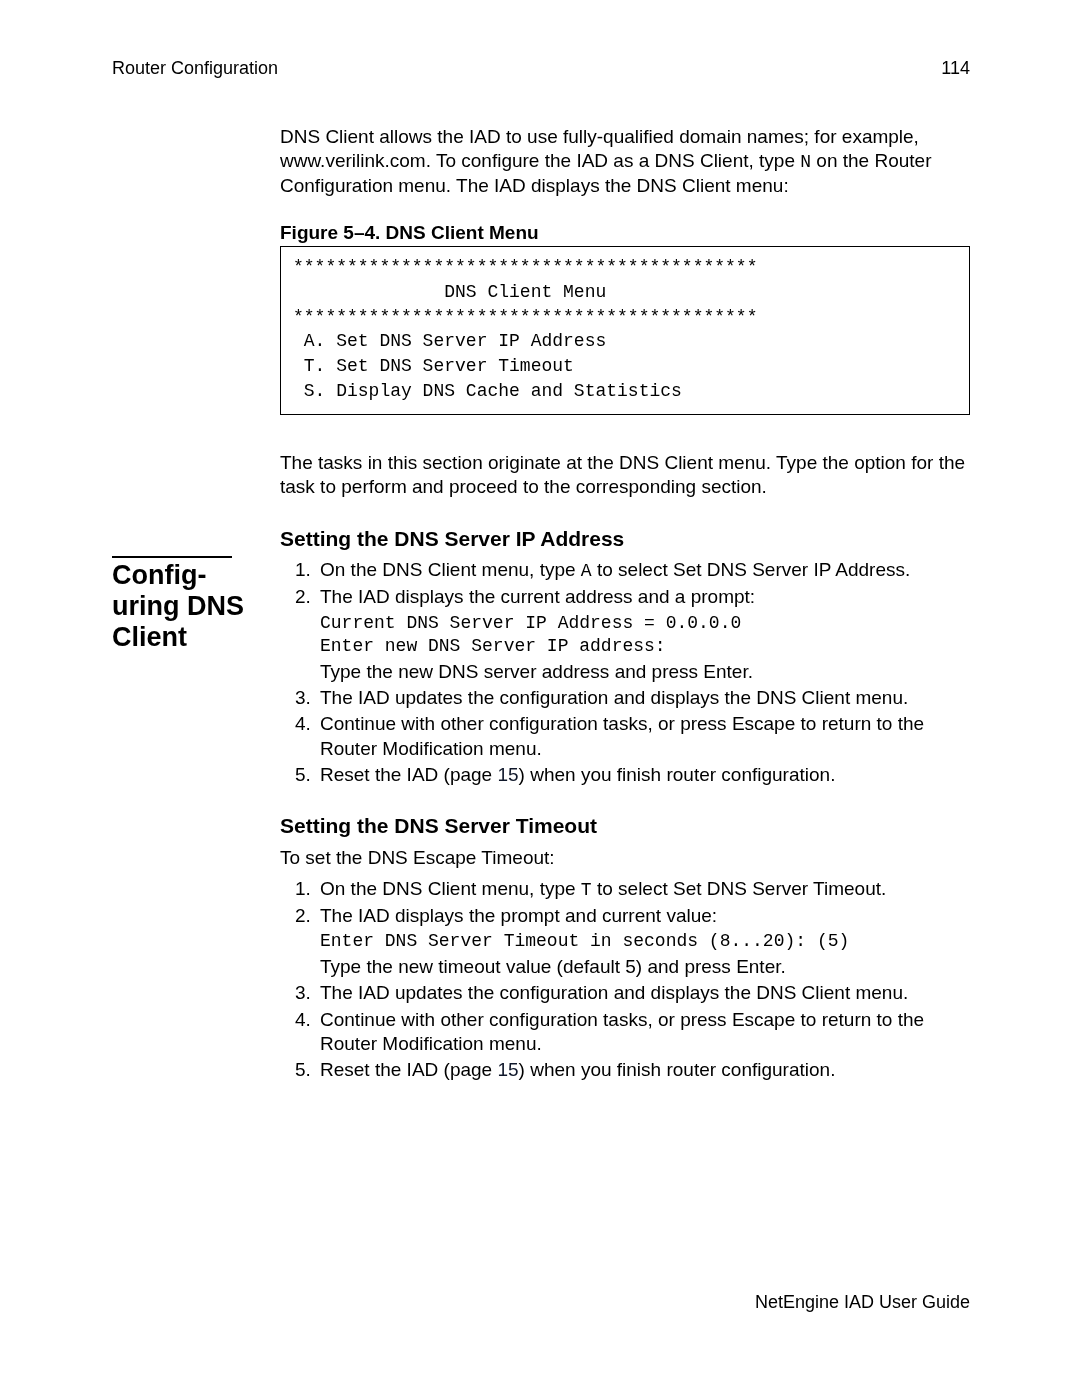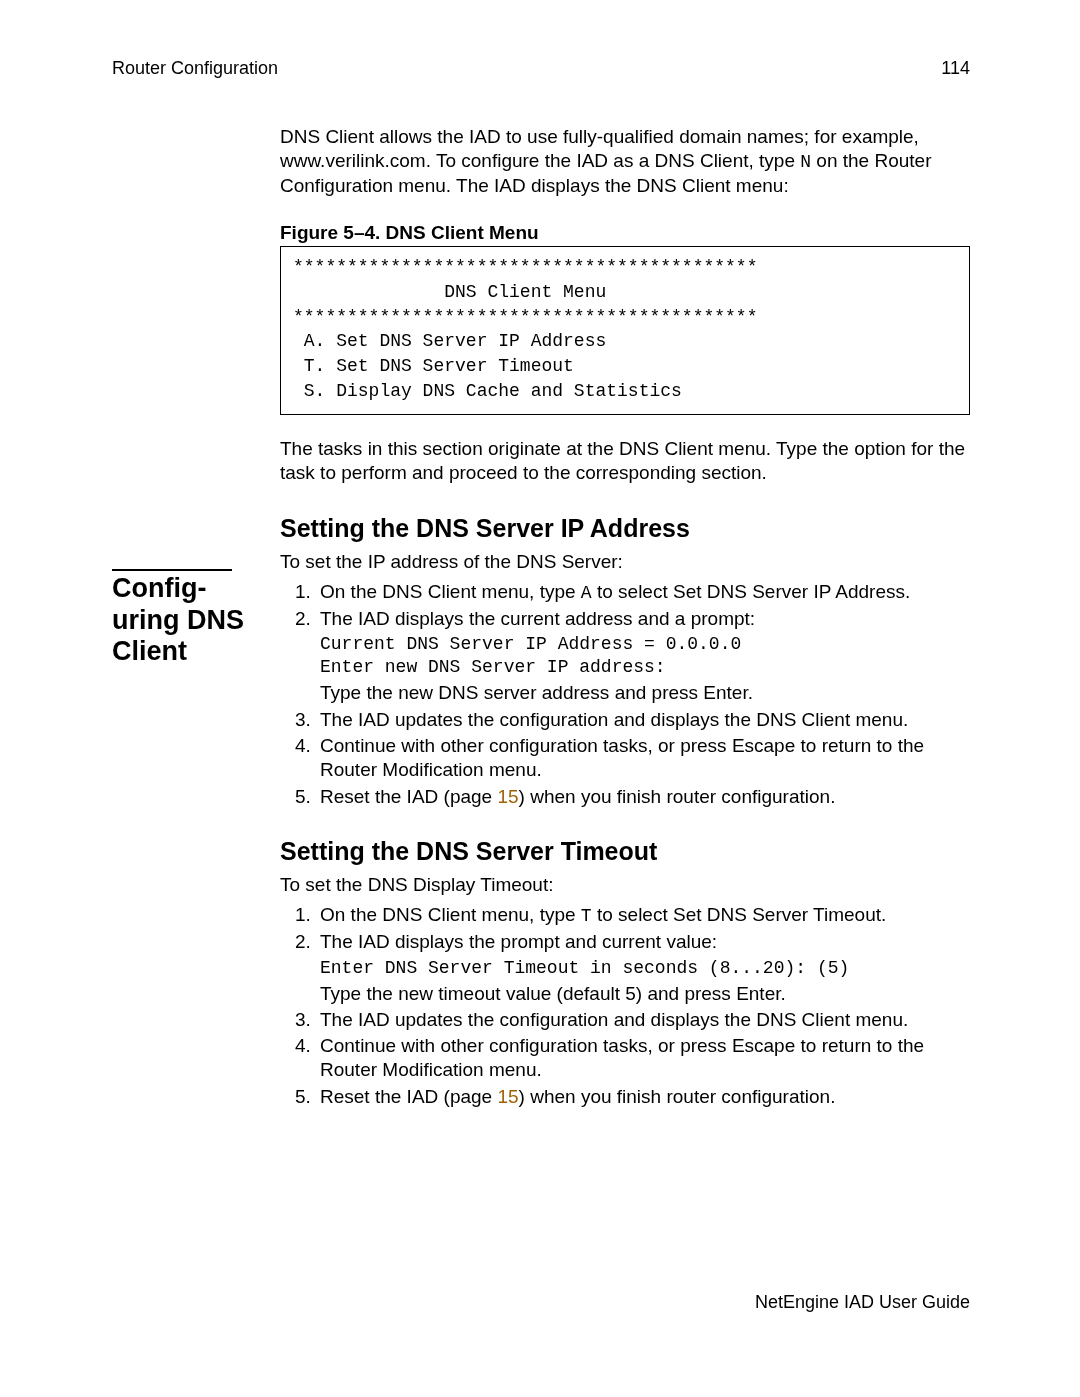--- a/index.html
+++ b/index.html
@@ -56,25 +56,25 @@
   }
   .menu-box {
     border: 1px solid #000;
     padding: 8px 12px 10px 12px;
     font-family: "Courier New", monospace;
     font-size: 18px;
     line-height: 1.38;
     white-space: pre;
   }
   .para {
-    margin-top: 22px;
+    margin-top: 36px;
   }
   .subhead {
     font-weight: bold;
-    font-size: 25px;
+    font-size: 21px;
     margin-top: 26px;
     margin-bottom: 6px;
   }
   .lead {
     margin: 0 0 6px 0;
   }
   ol.steps {
     margin: 0;
     padding-left: 36px;
   }
@@ -86,21 +86,21 @@
     font-family: "Courier New", monospace;
     font-size: 18px;
   }
   .mono-block {
     font-family: "Courier New", monospace;
     font-size: 18px;
     white-space: pre;
     margin: 2px 0;
   }
   .link {
-    color: #a16207;
+    color: #0f172a;
   }
   .footer {
     position: absolute;
     right: 110px;
     bottom: 84px;
     font-size: 18px;
   }
 </style>
 </head>
 <body>
@@ -130,40 +130,39 @@
       <div class="menu-box">*******************************************
               DNS Client Menu
 *******************************************
  A. Set DNS Server IP Address
  T. Set DNS Server Timeout
  S. Display DNS Cache and Statistics</div>
 
       <div class="para">The tasks in this section originate at the DNS Client menu. Type the option for the task to perform and proceed to the corresponding section.</div>
 
       <div class="subhead">Setting the DNS Server IP Address</div>
-      <p class="lead">To set the IP address of the DNS Server:</p>
       <ol class="steps">
         <li>
           <span>On the DNS Client menu, type </span><span class="mono">A</span><span> to select Set DNS Server IP Address.</span>
         </li>
         <li>
           <span>The IAD displays the current address and a prompt:</span>
           <div class="mono-block">Current DNS Server IP Address = 0.0.0.0
 Enter new DNS Server IP address:</div>
           <span>Type the new DNS server address and press Enter.</span>
         </li>
         <li>The IAD updates the configuration and displays the DNS Client menu.</li>
         <li>Continue with other configuration tasks, or press Escape to return to the Router Modification menu.</li>
         <li>
           <span>Reset the IAD (page </span><span class="link">15</span><span>) when you finish router configuration.</span>
         </li>
       </ol>
 
       <div class="subhead">Setting the DNS Server Timeout</div>
-      <p class="lead">To set the DNS Display Timeout:</p>
+      <p class="lead">To set the DNS Escape Timeout:</p>
       <ol class="steps">
         <li>
           <span>On the DNS Client menu, type </span><span class="mono">T</span><span> to select Set DNS Server Timeout.</span>
         </li>
         <li>
           <span>The IAD displays the prompt and current value:</span>
           <div class="mono-block">Enter DNS Server Timeout in seconds (8...20): (5)</div>
           <span>Type the new timeout value (default 5) and press Enter.</span>
         </li>
         <li>The IAD updates the configuration and displays the DNS Client menu.</li>

